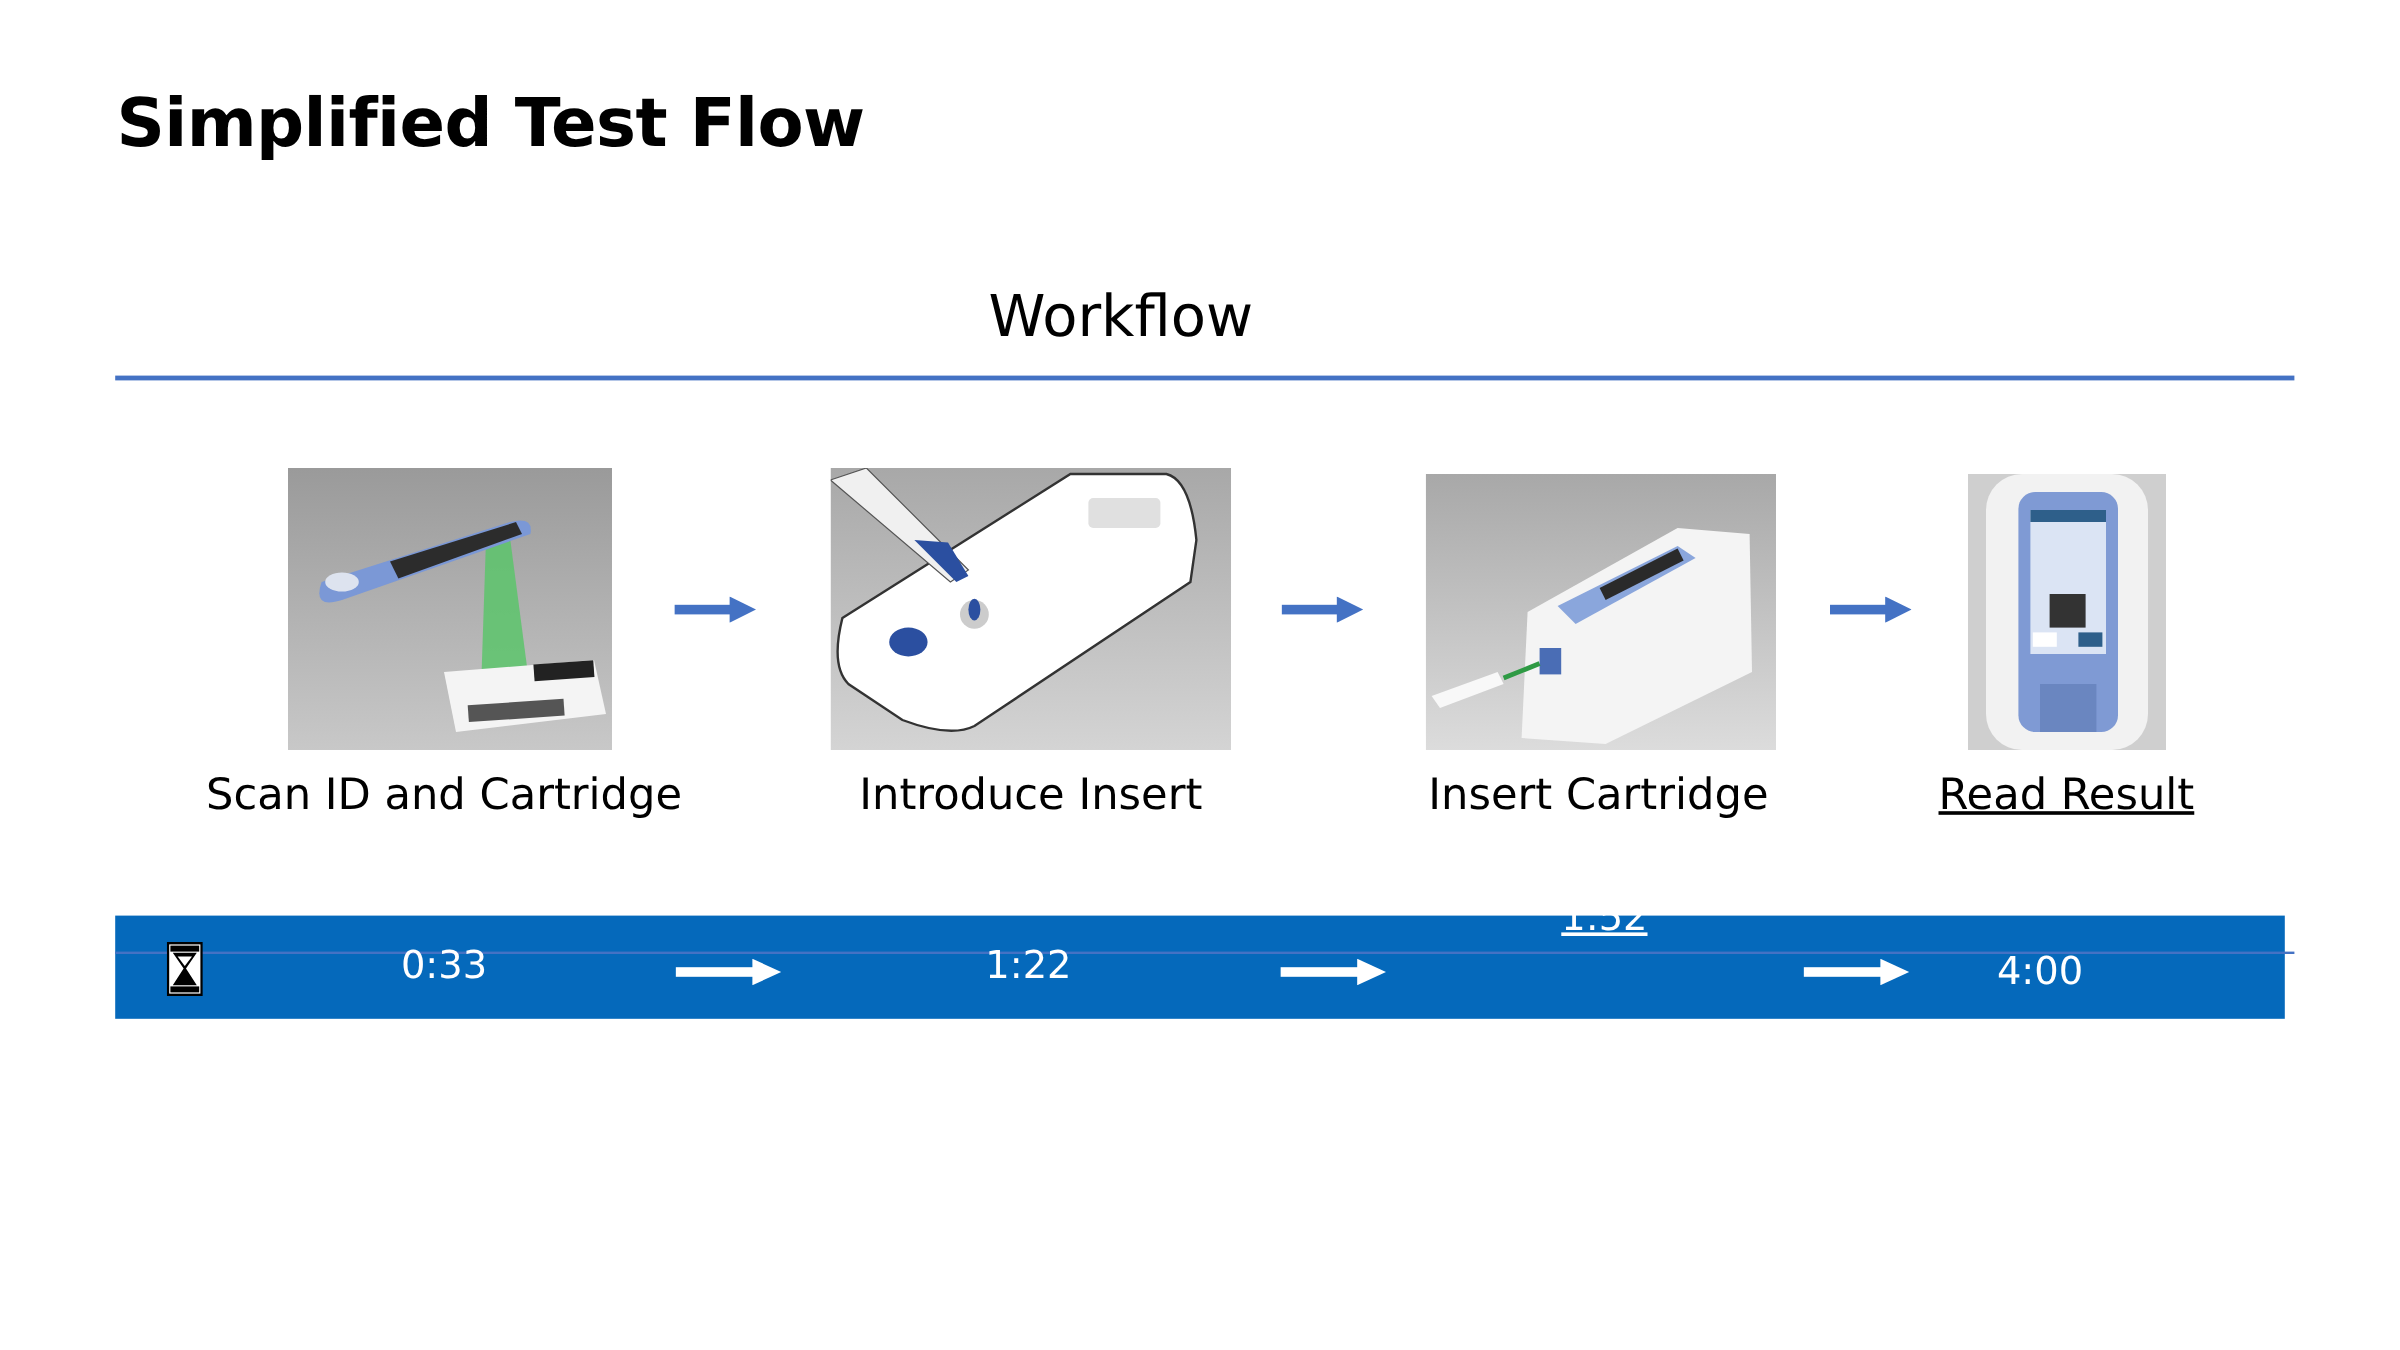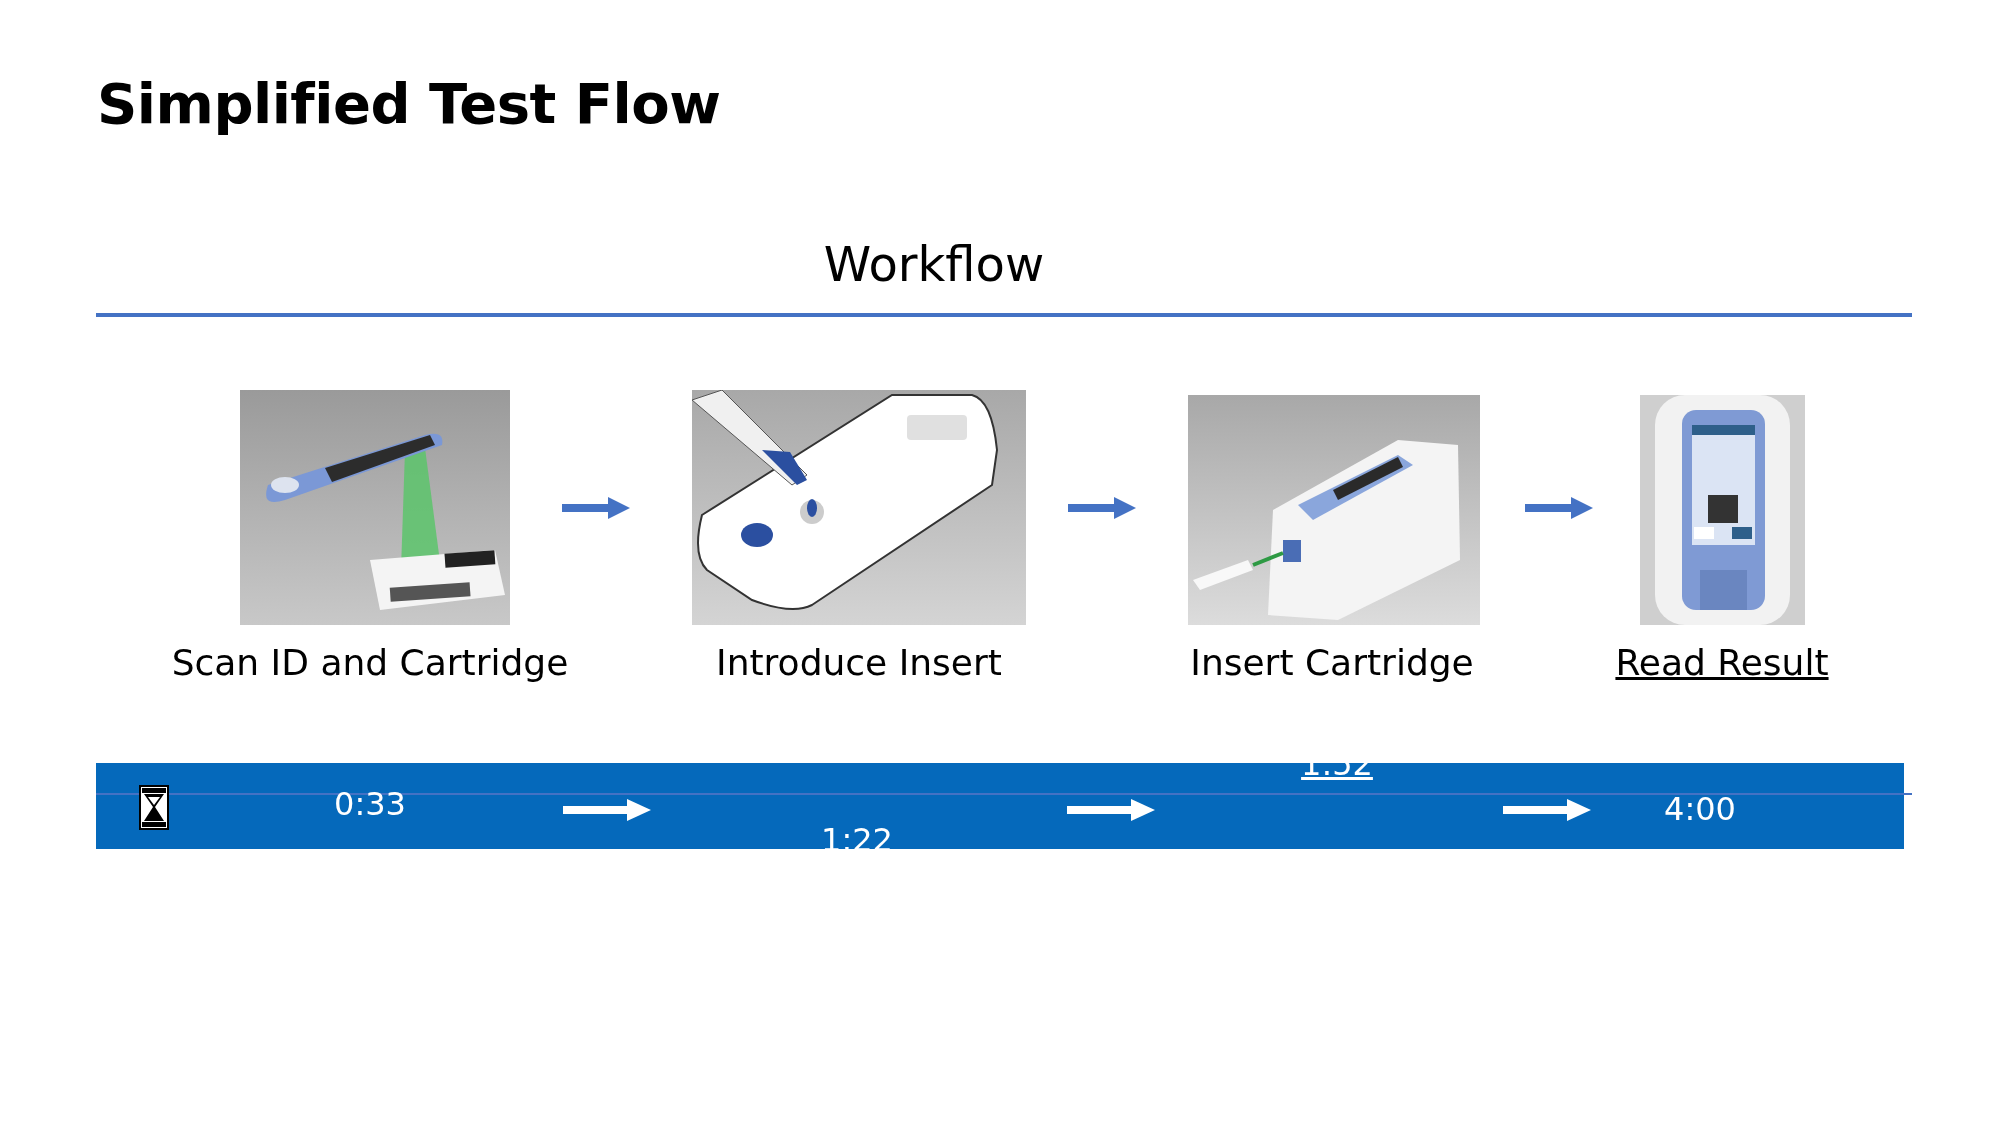--- a/index.html
+++ b/index.html
@@ -133,21 +133,21 @@
   </svg>
 </div>
 
 <div class="time" style="left:270px; top:788px;">0:33</div>
 <div class="flow-arrow" style="left:563px; top:799px;">
   <svg width="88" height="22" viewBox="0 0 88 22">
       <rect x="0" y="7" width="66" height="8" fill="#fff"></rect>
       <polygon points="64,0 88,11 64,22" fill="#fff"></polygon>
     </svg>
 </div>
-<div class="time" style="left:757px; top:788px;margin-top:36px;">1:22</div>
+<div class="time" style="left:757px; top:788px;">1:22</div>
 <div class="flow-arrow" style="left:1067px; top:799px;">
   <svg width="88" height="22" viewBox="0 0 88 22">
       <rect x="0" y="7" width="66" height="8" fill="#fff"></rect>
       <polygon points="64,0 88,11 64,22" fill="#fff"></polygon>
     </svg>
 </div>
 <div class="time" style="left:1237px; top:748px;text-decoration:underline;">1:52</div>
 <div class="flow-arrow" style="left:1503px; top:799px;">
   <svg width="88" height="22" viewBox="0 0 88 22">
       <rect x="0" y="7" width="66" height="8" fill="#fff"></rect>

